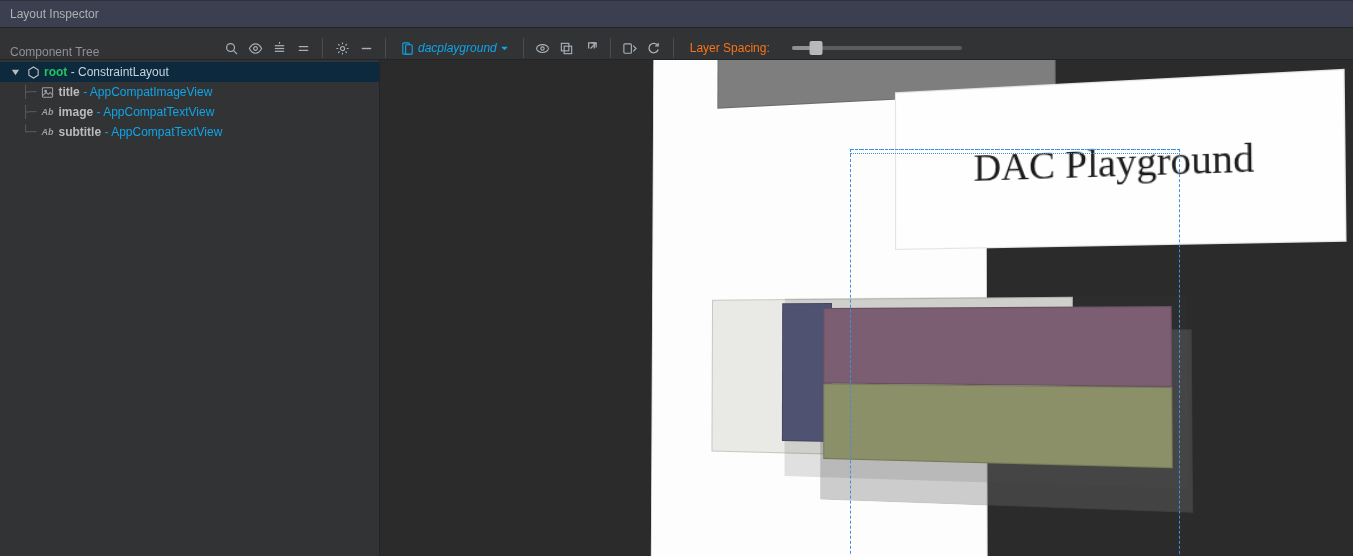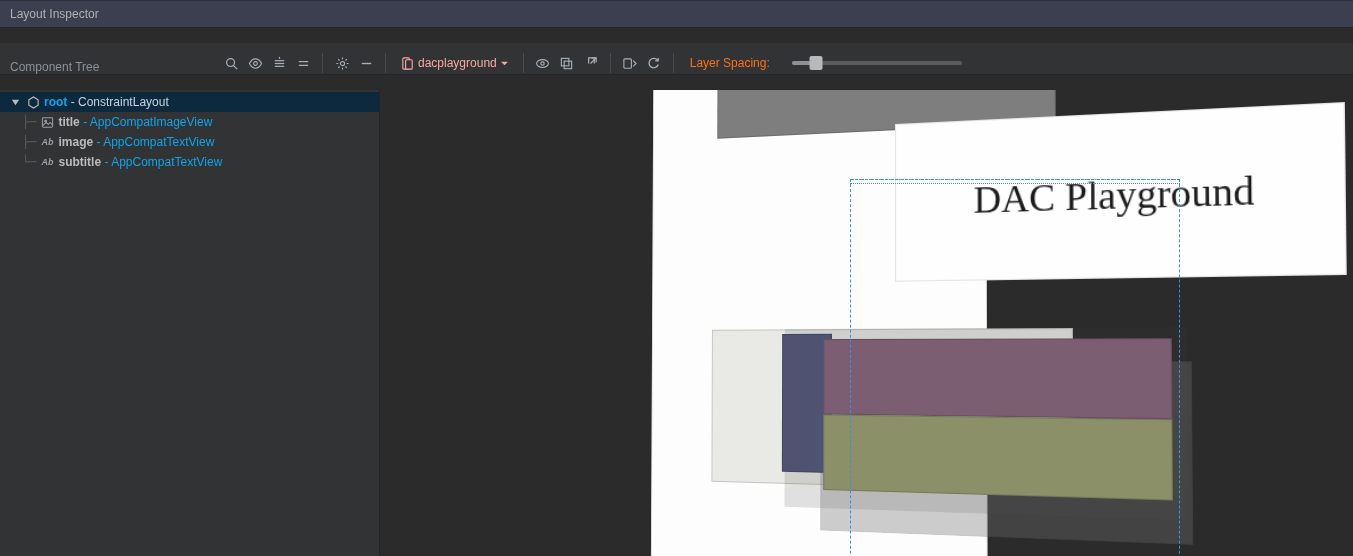--- a/index.html
+++ b/index.html
@@ -1,18 +1,18 @@
 <!DOCTYPE html>
 <html><head>
 <meta charset="utf-8">
 <style>
   * { box-sizing: border-box; margin: 0; padding: 0; }
   html, body { width: 1353px; height: 556px; overflow: hidden; background: #2b2b2b; font-family: "Segoe UI", Arial, sans-serif; font-size: 12px; color: #bbbbbb; }
 
-  .window { width: 100%; height: 100%; display: flex; flex-direction: column; gap: 15px; }
+  .window { width: 100%; height: 100%; display: flex; flex-direction: column; }
 
   .titlebar { height: 28px; background: #3c3f50; border-top: 1px solid #2d2f3a; border-bottom: 1px solid #22242c; display: flex; align-items: center; padding-left: 10px; color: #aeb0b5; }
 
   .toolbar-row { height: 32px; background: #313335; border-bottom: 1px solid #22242c; display: flex; align-items: flex-end; }
 
   .panel-header-label { padding: 0 10px; color: #8e9196; width: 220px; }
 
   .tool-icons { display: flex; align-items: center; gap: 2px; margin-left: auto; padding-right: 8px; }
   .tool-btn { width: 22px; height: 22px; display: flex; align-items: center; justify-content: center; color: #a9b0b8; border-radius: 3px; cursor: pointer; }
   .tool-sep { width: 1px; height: 20px; background: #4a4c4f; margin: 0 6px; }
@@ -22,26 +22,26 @@
   .sidebar { width: 380px; background: #313335; border-right: 1px solid #22242c; display: flex; flex-direction: column; }
   .tree { padding-top: 2px; }
   .tree-row { display: flex; align-items: center; height: 20px; padding-left: 8px; gap: 4px; white-space: nowrap; }
   .tree-row.selected { background: #0d293e; color: #ffffff; }
   .tree-indent { display: inline-block; }
   .tree-conn { color: #5a5c5e; font-family: monospace; }
   .tree-icon { width: 14px; display: inline-flex; justify-content: center; font-style: italic; }
   .tree-name { font-weight: 600; }
   .tree-type { color: #0ea5e9; }
   .selected .tree-type { color: #c4d3e0; }
-  .selected .tree-name { color: #0ea5e9; }
+  .selected .tree-name { color: #22c55e; }
 
   .main { flex: 1; position: relative; background: #2b2b2b; display: flex; flex-direction: column; }
   
 
-  .proc-select { display: flex; align-items: center; gap: 3px; padding: 0 6px; color: #fca5a5; cursor: pointer; }
+  .proc-select { display: flex; align-items: center; gap: 3px; padding: 0 6px; color: #0ea5e9; cursor: pointer; font-style: italic; }
 
   .spacing-label { color: #f97316; margin: 0 20px 0 8px; }
   .slider { position: relative; width: 170px; height: 4px; background: #5a5c5e; border-radius: 2px; }
   .slider-fill { position: absolute; left: 0; top: 0; bottom: 0; width: 14%; background: #8d9195; border-radius: 2px; }
   .slider-thumb { position: absolute; top: 50%; left: 14%; transform: translate(-50%, -50%); width: 13px; height: 14px; background: #b7b9bb; border-radius: 2px; cursor: pointer; }
 
   .viewport { flex: 1; position: relative; overflow: hidden; perspective: 1500px; perspective-origin: 50% 45%; }
   .scene { position: absolute; inset: 0; transform-style: preserve-3d; transform: rotateX(2deg) rotateY(-18deg); }
   .layer { position: absolute; transform-style: preserve-3d; border: 1px solid rgba(0,0,0,0.15); }
 

